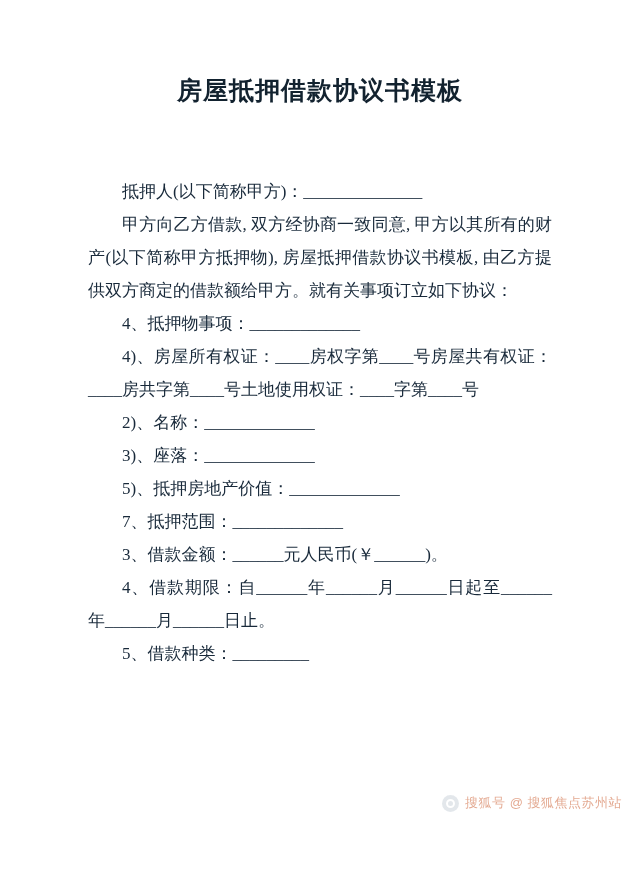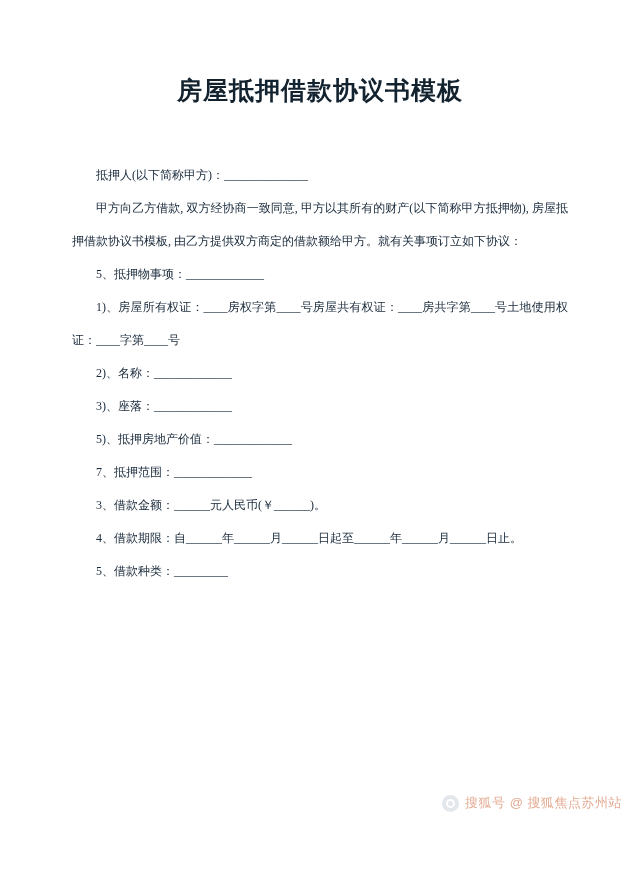--- a/index.html
+++ b/index.html
@@ -27,23 +27,23 @@
     font-family: "Liberation Sans", "DejaVu Sans", sans-serif;
     font-weight: bold;
     font-size: 25px;
     letter-spacing: 1px;
     color: #12222f;
     margin: 0;
     padding-top: 74px;
     padding-bottom: 0;
   }
   .body-block {
-    margin: 0;
+    margin: 16px;
     padding: 52px 72px 0 72px;
-    font-size: 12px;
+    font-size: 17px;
     line-height: 33px;
     color: #18293a;
     font-family: "Liberation Serif", "DejaVu Serif", serif;
   }
   .para {
     margin: 0 0 0 0;
     text-align: justify;
     text-justify: inter-ideograph;
     white-space: pre-wrap;
     word-break: break-all;
@@ -91,22 +91,22 @@
 </head>
 <body>
 
 <div class="page">
 
   <h1 class="doc-title">房屋抵押借款协议书模板</h1>
 
   <div class="body-block">
     <p class="para indent">抵押人(以下简称甲方)：______________</p>
     <p class="para indent">甲方向乙方借款, 双方经协商一致同意, 甲方以其所有的财产(以下简称甲方抵押物), 房屋抵押借款协议书模板, 由乙方提供双方商定的借款额给甲方。就有关事项订立如下协议：</p>
-    <p class="para indent">5、抵押物事项：_____________</p>
-    <p class="para indent">1)、房屋所有权证：____房权字第____号房屋共有权证：____房共字第____号土地使用权证：____字第____号</p>
+    <p class="para indent">4、抵押物事项：_____________</p>
+    <p class="para indent">4)、房屋所有权证：____房权字第____号房屋共有权证：____房共字第____号土地使用权证：____字第____号</p>
     <p class="para indent">2)、名称：_____________</p>
     <p class="para indent">3)、座落：_____________</p>
     <p class="para indent">5)、抵押房地产价值：_____________</p>
     <p class="para indent">7、抵押范围：_____________</p>
     <p class="para indent">3、借款金额：______元人民币(￥______)。</p>
     <p class="para indent">4、借款期限：自______年______月______日起至______年______月______日止。</p>
     <p class="para indent">5、借款种类：_________</p>
   </div>
 
   <div class="watermark">

